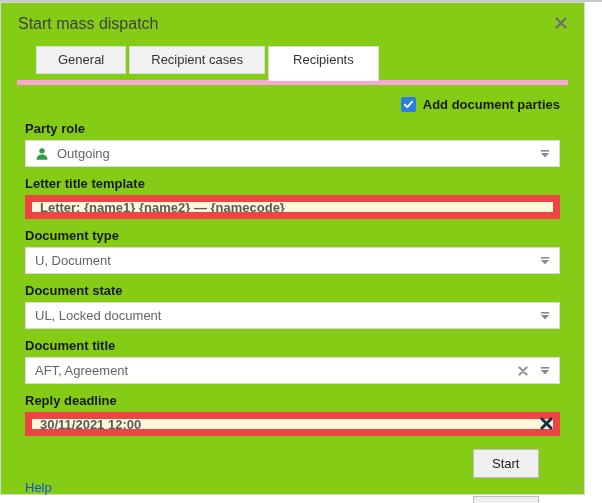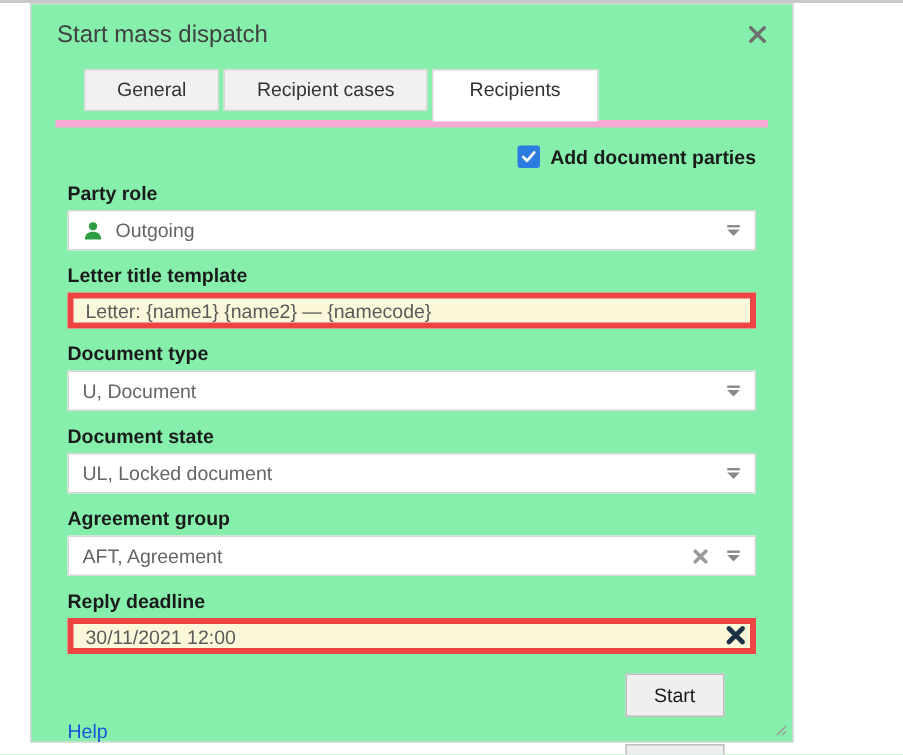--- a/index.html
+++ b/index.html
@@ -9,24 +9,23 @@
     background: #ffffff;
     position: relative;
     overflow: hidden;
   }
   .top-strip {
     position: absolute; top: 0; left: 0; right: 0; height: 2px;
     background: #c9c9c9;
   }
   .dialog {
     position: absolute; top: 2px; left: 0;
-    width: 509px; height: 493px;
-    background: #86efac;
+    width: 585px; height: 493px;
+    background: #84cc16;
     border: 1px solid #d5d5d5;
-    margin-left: 20px;
   }
   .titlebar {
     position: relative;
     padding: 12px 16px 0 17px;
   }
   .dialog-title {
     font-size: 16px;
     color: #404040;
   }
   .close-btn {
@@ -89,26 +88,27 @@
     padding: 0 9px;
     font-size: 13px; color: #656565;
     cursor: pointer;
   }
   .select-value { flex: 1 1 auto; }
   .select-icons { display: flex; align-items: center; gap: 12px; }
   .person-icon { width: 14px; height: 14px; margin-right: 8px; flex: 0 0 auto; }
   .text-input {
     width: 100%;
     height: 24px;
-    border: 4px solid #ef4444;
+    border: 7px solid #ef4444;
     background: #faf8d9;
     font-family: "Liberation Sans", sans-serif;
     font-size: 13px; color: #5a5a5a;
     padding: 0 8px;
     outline: none;
+    font-weight: bold;
   }
   .yellow-wrap {
     position: relative;
   }
   .yellow-wrap .clear-dark {
     position: absolute; right: 7px; top: 5px;
     cursor: pointer;
   }
   .yellow-wrap .text-input { padding-right: 26px; }
   .footer {
@@ -207,21 +207,21 @@
     <div class="select-box">
       <span class="select-value">UL, Locked document</span>
       <span class="select-icons">
         <svg width="10" height="9" viewBox="0 0 10 9">
           <rect x="0.8" y="1" width="8.4" height="1.6" fill="#8a8a8a"></rect>
           <path d="M0.8 4 L9.2 4 L5 8.4 Z" fill="#8a8a8a"></path>
         </svg>
       </span>
     </div>
 
-    <div class="field-label">Agreement group</div>
+    <div class="field-label">Document title</div>
     <div class="select-box">
       <span class="select-value">AFT, Agreement</span>
       <span class="select-icons">
         <svg width="10" height="10" viewBox="0 0 10 10">
           <path d="M1.5 1.5 L8.5 8.5 M8.5 1.5 L1.5 8.5" stroke="#9a9a9a" stroke-width="2.4" stroke-linecap="round"></path>
         </svg>
         <svg width="10" height="9" viewBox="0 0 10 9">
           <rect x="0.8" y="1" width="8.4" height="1.6" fill="#8a8a8a"></rect>
           <path d="M0.8 4 L9.2 4 L5 8.4 Z" fill="#8a8a8a"></path>
         </svg>

